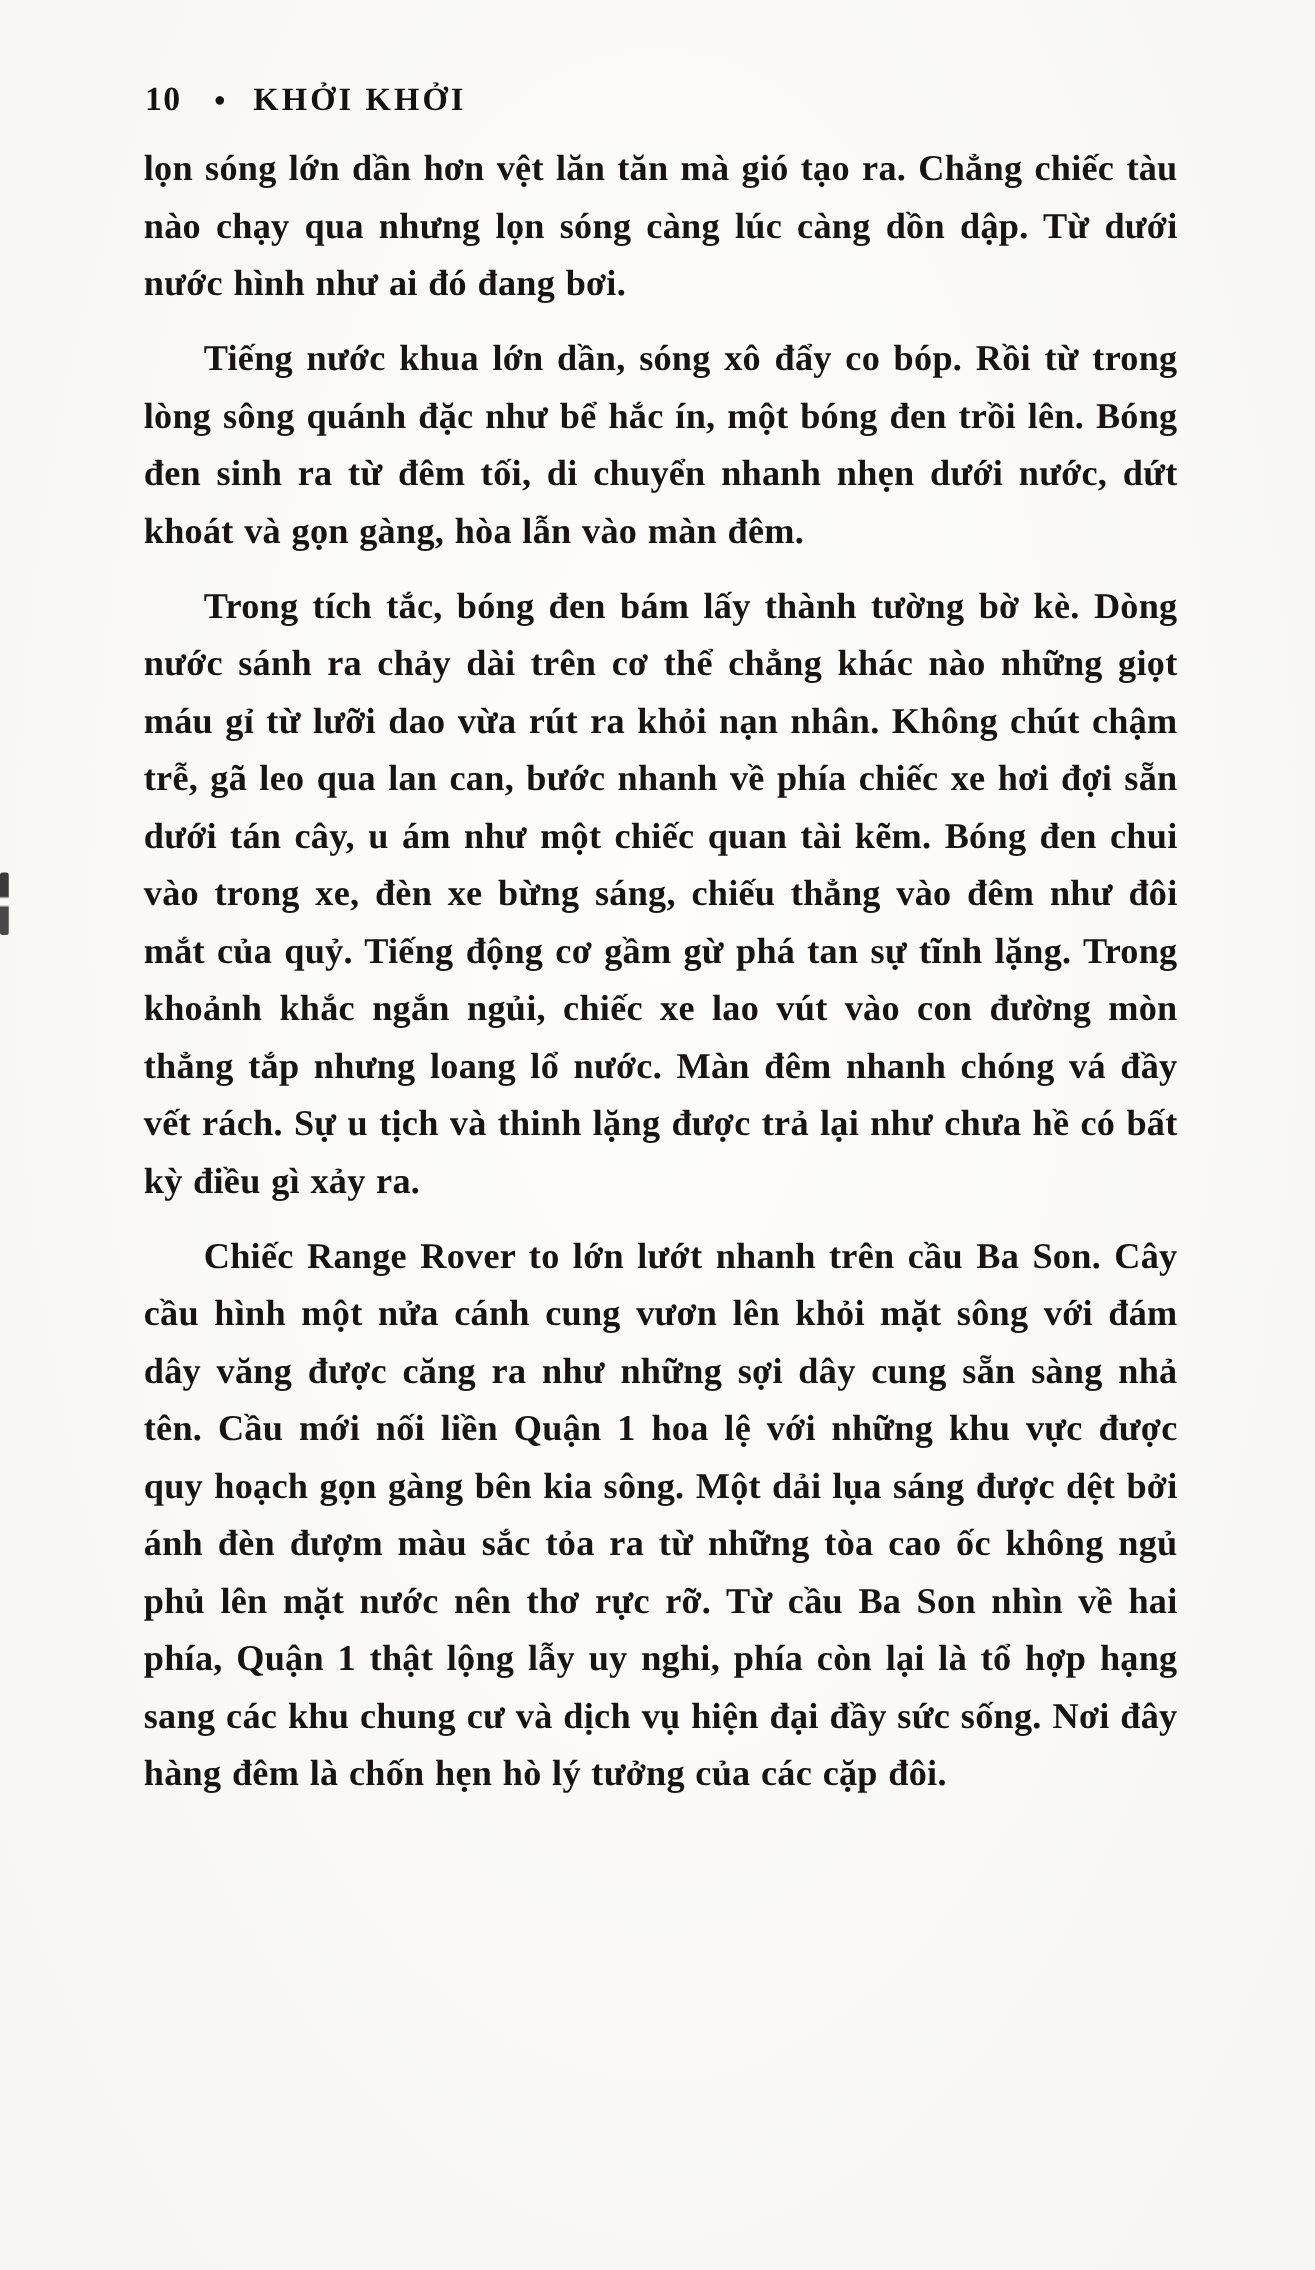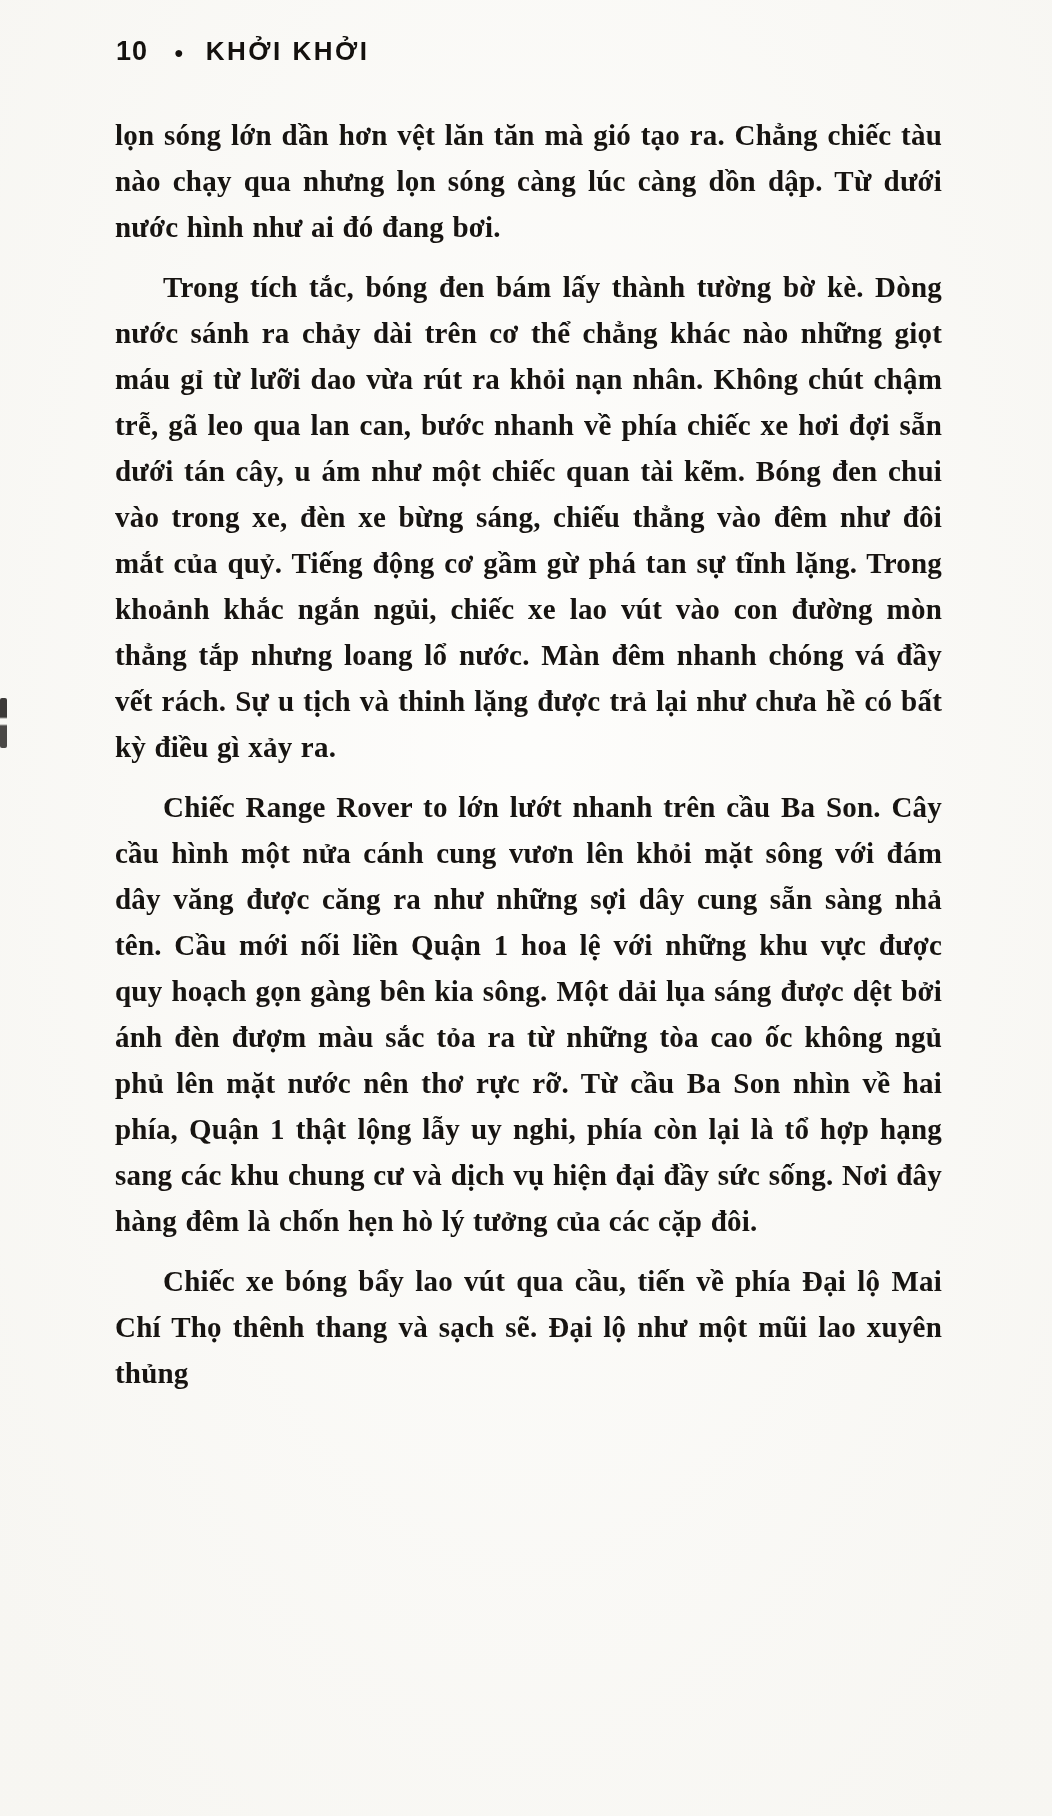--- a/index.html
+++ b/index.html
@@ -18,24 +18,24 @@
   .page {
     position: absolute;
     inset: 0;
     background:
       radial-gradient(ellipse at 50% 40%, rgba(255,255,255,0.6), rgba(0,0,0,0.015) 90%),
       #fbfaf6;
   }
   .page-header {
     position: absolute;
     left: 116px;
-    top: 36px;
+    top: 64px;
     display: flex;
     align-items: center;
-    font-family: Liberation Sans, sans-serif;
+    font-family: Liberation Serif, serif;
     font-weight: 700;
     color: #14110e;
   }
   .page-num {
     font-size: 27px;
     letter-spacing: 1px;
   }
   .bullet {
     font-size: 16px;
     margin: 2px 22px 0 26px;
@@ -87,20 +87,20 @@
 <div class="page">
 
   <header class="page-header">
     <span class="page-num">10</span>
     <span class="bullet">●</span>
     <span class="chapter">KHỞI KHỞI</span>
   </header>
 
   <main class="body-text">
     <p class="para first">lọn sóng lớn dần hơn vệt lăn tăn mà gió tạo ra. Chẳng chiếc tàu nào chạy qua nhưng lọn sóng càng lúc càng dồn dập. Từ dưới nước hình như ai đó đang bơi.</p>
+    <p class="para">Tiếng nước khua lớn dần, sóng xô đẩy co bóp. Rồi từ trong lòng sông quánh đặc như bể hắc ín, một bóng đen trồi lên. Bóng đen sinh ra từ đêm tối, di chuyển nhanh nhẹn dưới nước, dứt khoát và gọn gàng, hòa lẫn vào màn đêm.</p>
     <p class="para">Trong tích tắc, bóng đen bám lấy thành tường bờ kè. Dòng nước sánh ra chảy dài trên cơ thể chẳng khác nào những giọt máu gỉ từ lưỡi dao vừa rút ra khỏi nạn nhân. Không chút chậm trễ, gã leo qua lan can, bước nhanh về phía chiếc xe hơi đợi sẵn dưới tán cây, u ám như một chiếc quan tài kẽm. Bóng đen chui vào trong xe, đèn xe bừng sáng, chiếu thẳng vào đêm như đôi mắt của quỷ. Tiếng động cơ gầm gừ phá tan sự tĩnh lặng. Trong khoảnh khắc ngắn ngủi, chiếc xe lao vút vào con đường mòn thẳng tắp nhưng loang lổ nước. Màn đêm nhanh chóng vá đầy vết rách. Sự u tịch và thinh lặng được trả lại như chưa hề có bất kỳ điều gì xảy ra.</p>
     <p class="para">Chiếc Range Rover to lớn lướt nhanh trên cầu Ba Son. Cây cầu hình một nửa cánh cung vươn lên khỏi mặt sông với đám dây văng được căng ra như những sợi dây cung sẵn sàng nhả tên. Cầu mới nối liền Quận 1 hoa lệ với những khu vực được quy hoạch gọn gàng bên kia sông. Một dải lụa sáng được dệt bởi ánh đèn đượm màu sắc tỏa ra từ những tòa cao ốc không ngủ phủ lên mặt nước nên thơ rực rỡ. Từ cầu Ba Son nhìn về hai phía, Quận 1 thật lộng lẫy uy nghi, phía còn lại là tổ hợp hạng sang các khu chung cư và dịch vụ hiện đại đầy sức sống. Nơi đây hàng đêm là chốn hẹn hò lý tưởng của các cặp đôi.</p>
-    <p class="para">Chiếc xe bóng bẩy lao vút qua cầu, tiến về phía Đại lộ Mai Chí Thọ thênh thang và sạch sẽ. Đại lộ như một mũi lao xuyên thủng</p>
   </main>
 
   <div class="scan-mark"></div>
 
 </div>
 
 </body></html>

